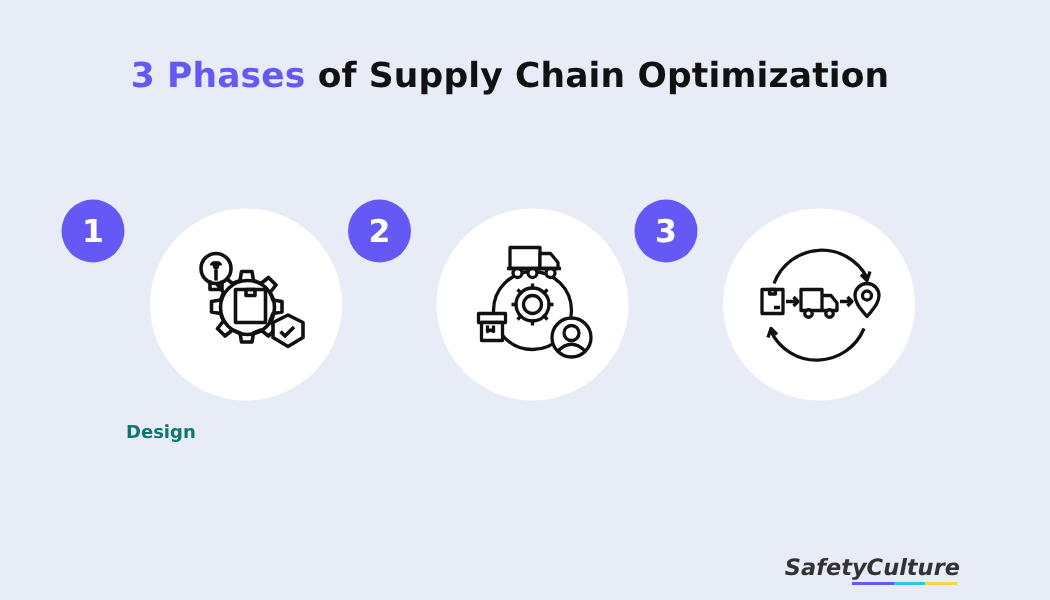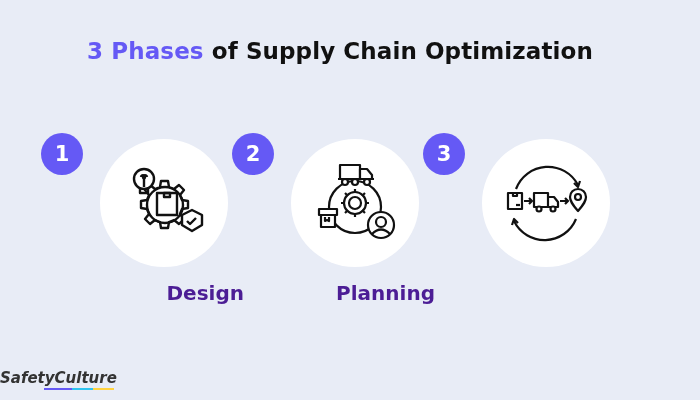--- a/index.html
+++ b/index.html
@@ -3,22 +3,22 @@
 <meta charset="utf-8">
 <style>
   html,body{margin:0;padding:0;}
   body{width:700px;height:400px;background:#e8ecf6;position:relative;overflow:hidden;font-family:"DejaVu Sans","Liberation Sans",sans-serif;}
   .title{position:absolute;left:0;top:38px;width:584px;text-align:center;font-size:23px;font-weight:bold;color:#111;letter-spacing:0.1px;margin-left:48px;}
   .title .accent{color:#6559f5;}
   .phase{position:absolute;top:0;width:160px;height:320px;}
   .circle{position:absolute;left:16px;top:139px;width:128px;height:128px;border-radius:50%;background:#ffffff;}
   .circle svg{position:absolute;left:20px;top:20px;width:88px;height:88px;}
   .badge{position:absolute;left:-43px;top:133px;width:42px;height:42px;border-radius:50%;background:#6559f5;color:#fff;font-weight:bold;font-size:21px;display:flex;align-items:center;justify-content:center;}
-  .label{position:absolute;left:0;top:281px;width:160px;text-align:right;font-size:20px;font-weight:bold;color:#4c1d95;}
-  .logo{position:absolute;left:0;top:368px;width:640px;text-align:left;}
+  .label{position:absolute;left:0;top:281px;width:160px;text-align:left;font-size:12px;font-weight:bold;color:#0f766e;}
+  .logo{position:absolute;left:0;top:368px;width:640px;text-align:right;}
   .logo-text{display:inline-block;font-size:15px;font-weight:bold;font-style:italic;color:#333;position:relative;padding-bottom:3px;}
   .logo-line{position:absolute;left:38%;bottom:0;height:2px;width:60%;background:linear-gradient(90deg,#6559f5 0%,#6559f5 40%,#2fc4f0 40%,#2fc4f0 70%,#ffd23f 70%,#ffd23f 100%);}
 </style>
 </head>
 <body>
 
 <div class="title">
   <span class="accent">3 Phases</span>
   <span>of Supply Chain Optimization</span>
 </div>
@@ -64,21 +64,20 @@
       <rect x="8" y="50" width="18" height="6" fill="#fff"></rect>
       <rect x="10" y="56" width="14" height="12" fill="#fff"></rect>
       <path d="M14 58 v4 l2-1 l2 1 v-4"></path>
 
       <circle cx="70" cy="66" r="13" fill="#fff"></circle>
       <circle cx="70" cy="63" r="5"></circle>
       <path d="M61 75 q9 -9 18 0"></path>
     </svg>
   </div>
   <div class="badge">2</div>
-  <div class="label">Planning</div>
 </div>
 
 <div class="phase" style="left:466px;">
   <div class="circle">
     <svg viewBox="0 0 88 88" fill="none" stroke="#111" stroke-width="2.2" stroke-linejoin="round">
 
       <path d="M14 30 A34 34 0 0 1 76 26"></path>
       <path d="M72 24 l4 4 l2-6"></path>
       <path d="M74 60 A34 34 0 0 1 12 62"></path>
       <path d="M16 64 l-4-4 l-2 6"></path>

